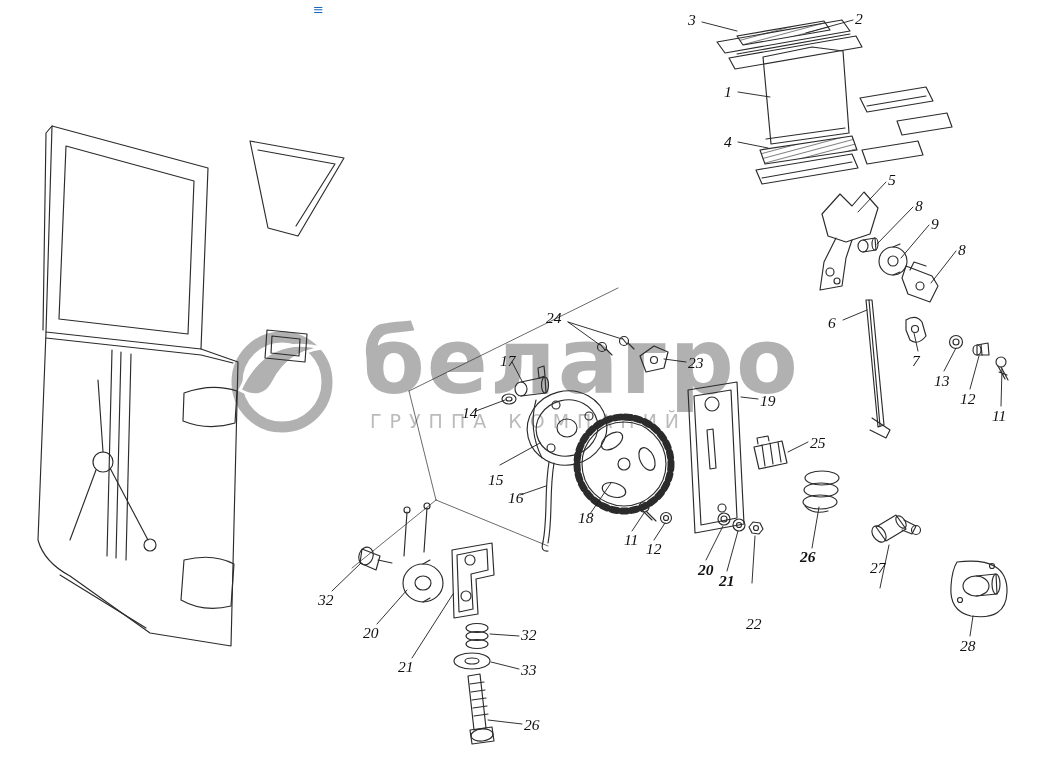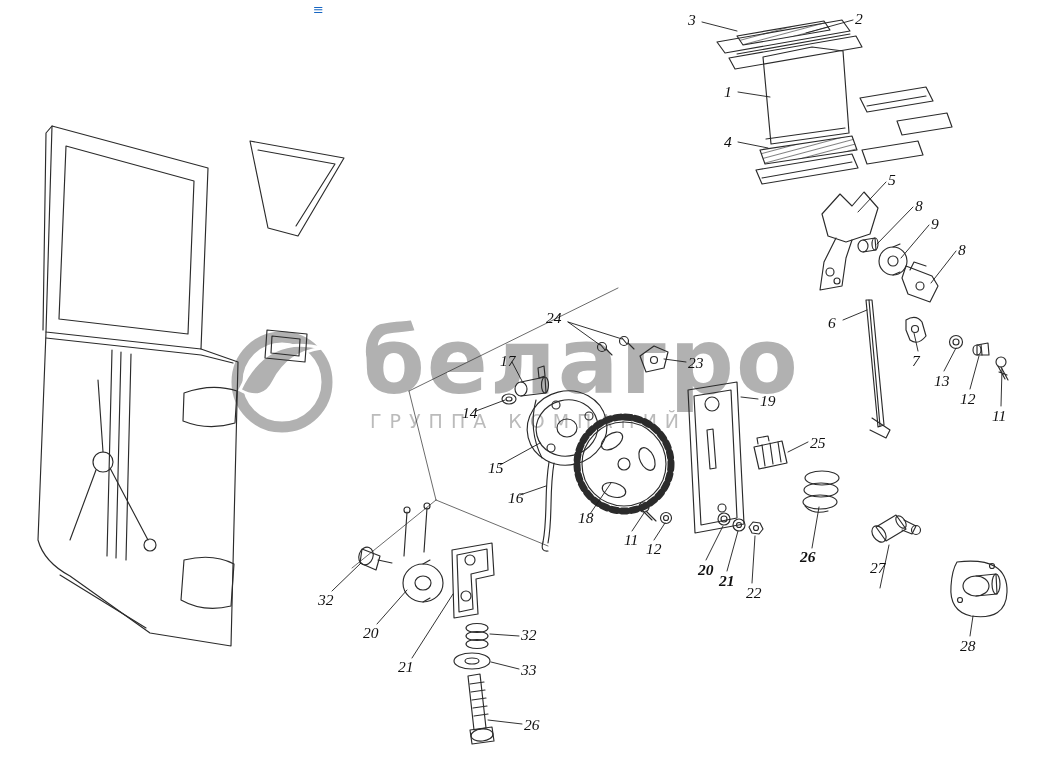--- a/index.html
+++ b/index.html
@@ -382,28 +382,28 @@
   <span class="callout" style="left:828px;top:315px">6</span>
   <span class="callout" style="left:912px;top:353px">7</span>
   <span class="callout" style="left:934px;top:373px">13</span>
   <span class="callout" style="left:960px;top:391px">12</span>
   <span class="callout" style="left:992px;top:408px">11</span>
   <span class="callout" style="left:546px;top:310px">24</span>
   <span class="callout" style="left:688px;top:355px">23</span>
   <span class="callout" style="left:500px;top:353px">17</span>
   <span class="callout" style="left:462px;top:405px">14</span>
   <span class="callout" style="left:760px;top:393px">19</span>
-  <span class="callout" style="left:488px;top:460px">15</span>
+  <span class="callout" style="left:488px;top:472px">15</span>
   <span class="callout" style="left:508px;top:490px">16</span>
   <span class="callout" style="left:578px;top:510px">18</span>
   <span class="callout" style="left:624px;top:532px">11</span>
   <span class="callout" style="left:646px;top:541px">12</span>
   <span class="callout bold" style="left:698px;top:562px">20</span>
   <span class="callout bold" style="left:719px;top:573px">21</span>
-  <span class="callout" style="left:746px;top:585px">22</span>
+  <span class="callout" style="left:746px;top:616px">22</span>
   <span class="callout" style="left:810px;top:435px">25</span>
   <span class="callout bold" style="left:800px;top:549px">26</span>
   <span class="callout" style="left:870px;top:560px">27</span>
   <span class="callout" style="left:960px;top:638px">28</span>
   <span class="callout" style="left:318px;top:592px">32</span>
   <span class="callout" style="left:363px;top:625px">20</span>
   <span class="callout" style="left:398px;top:659px">21</span>
   <span class="callout" style="left:521px;top:627px">32</span>
   <span class="callout" style="left:521px;top:662px">33</span>
   <span class="callout" style="left:524px;top:717px">26</span>

